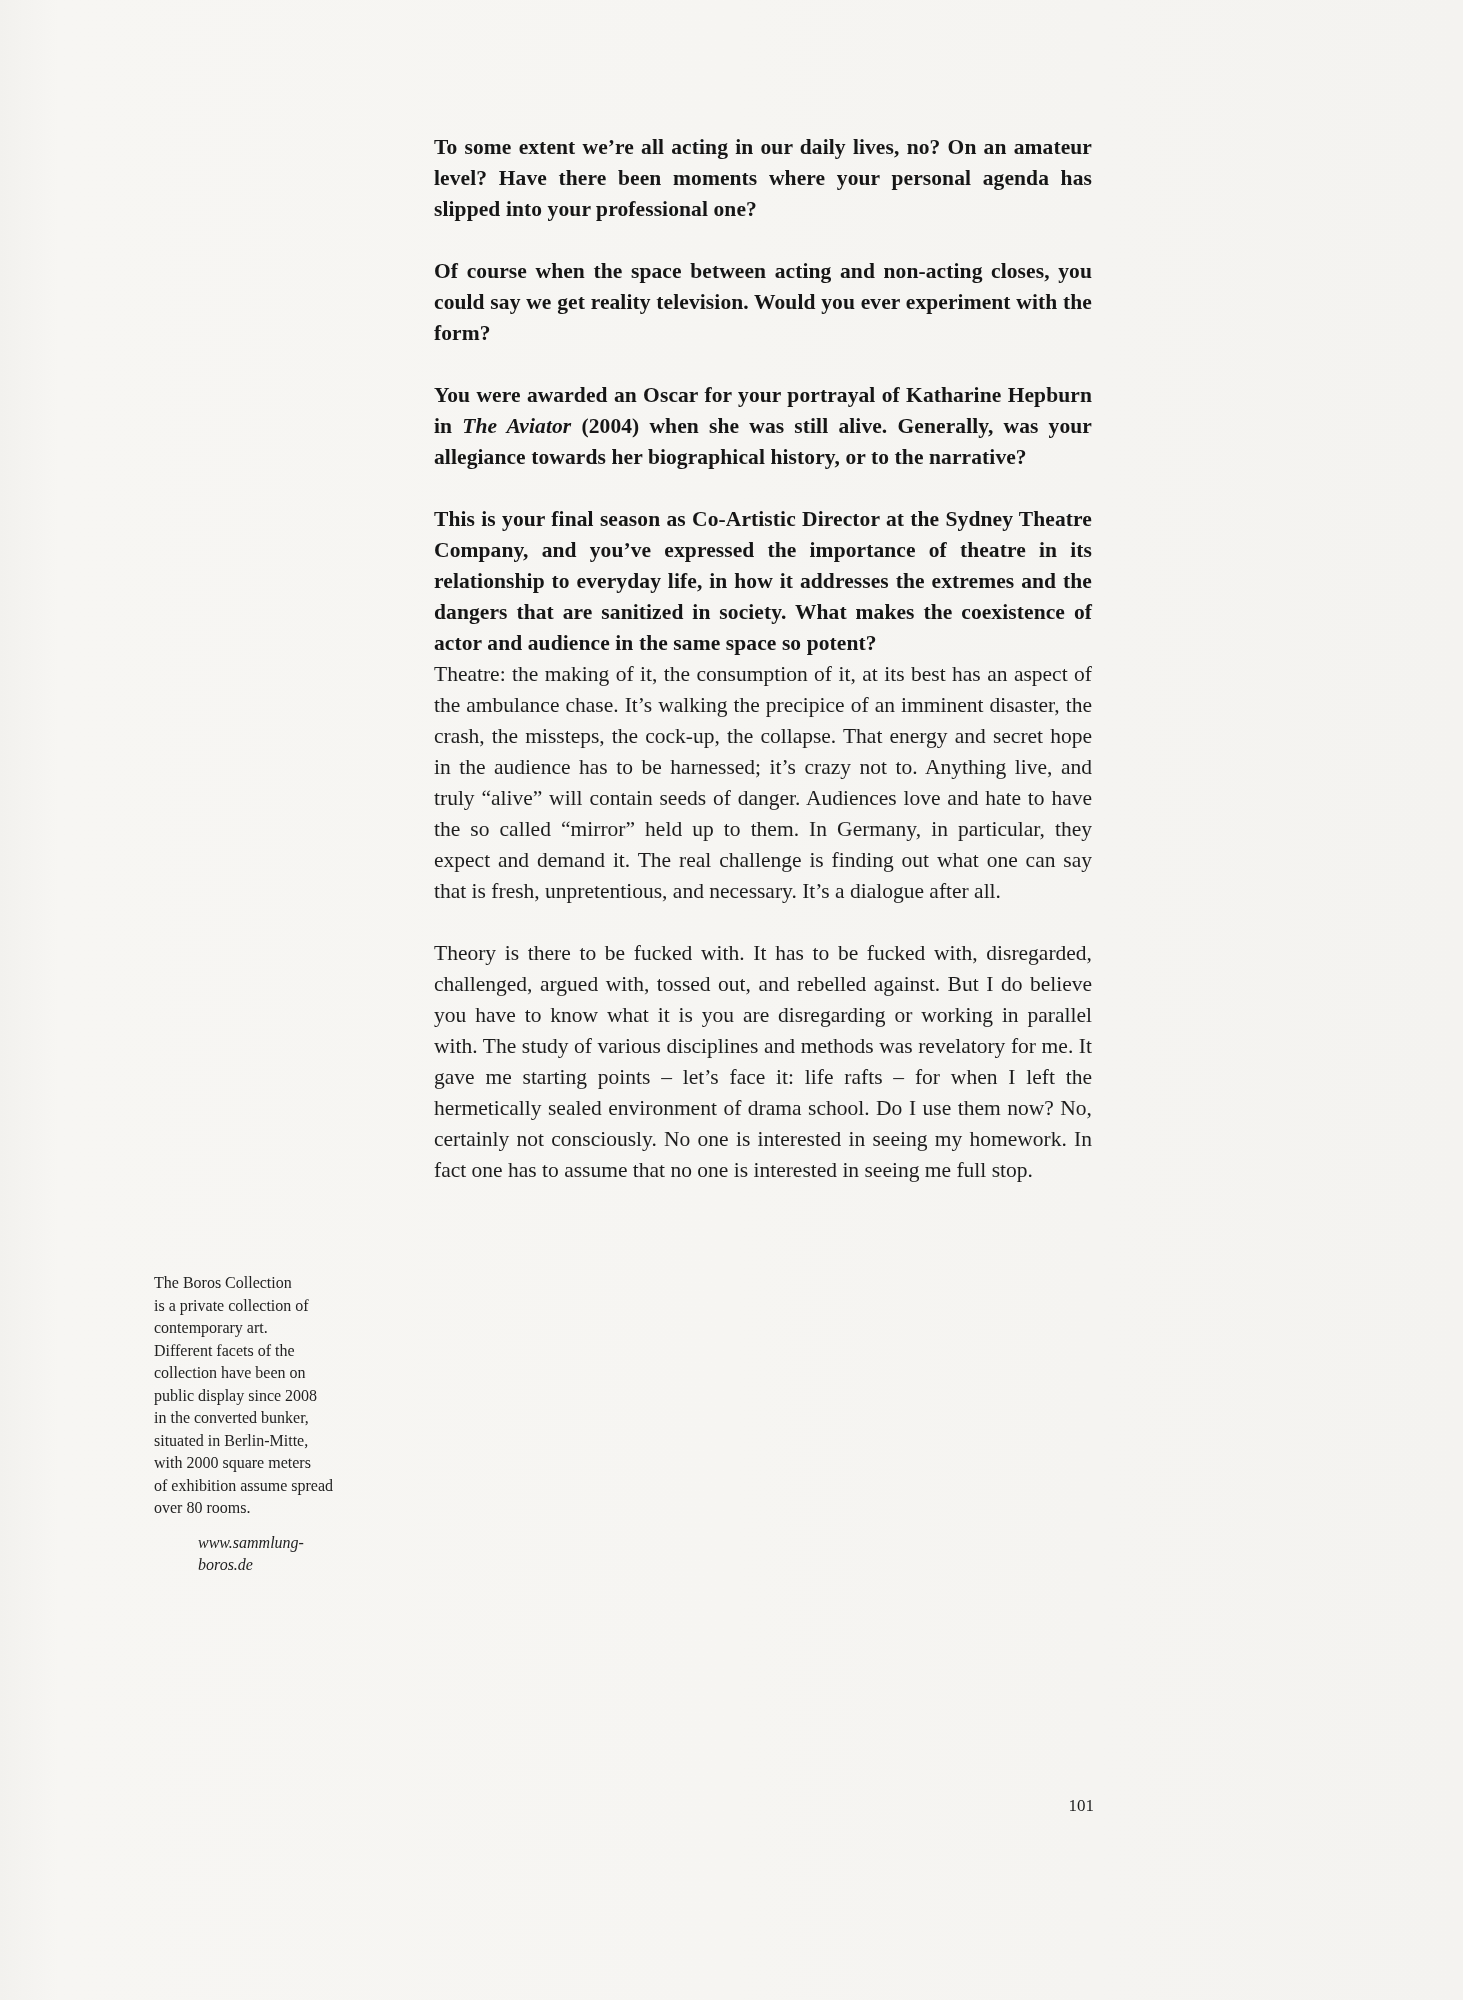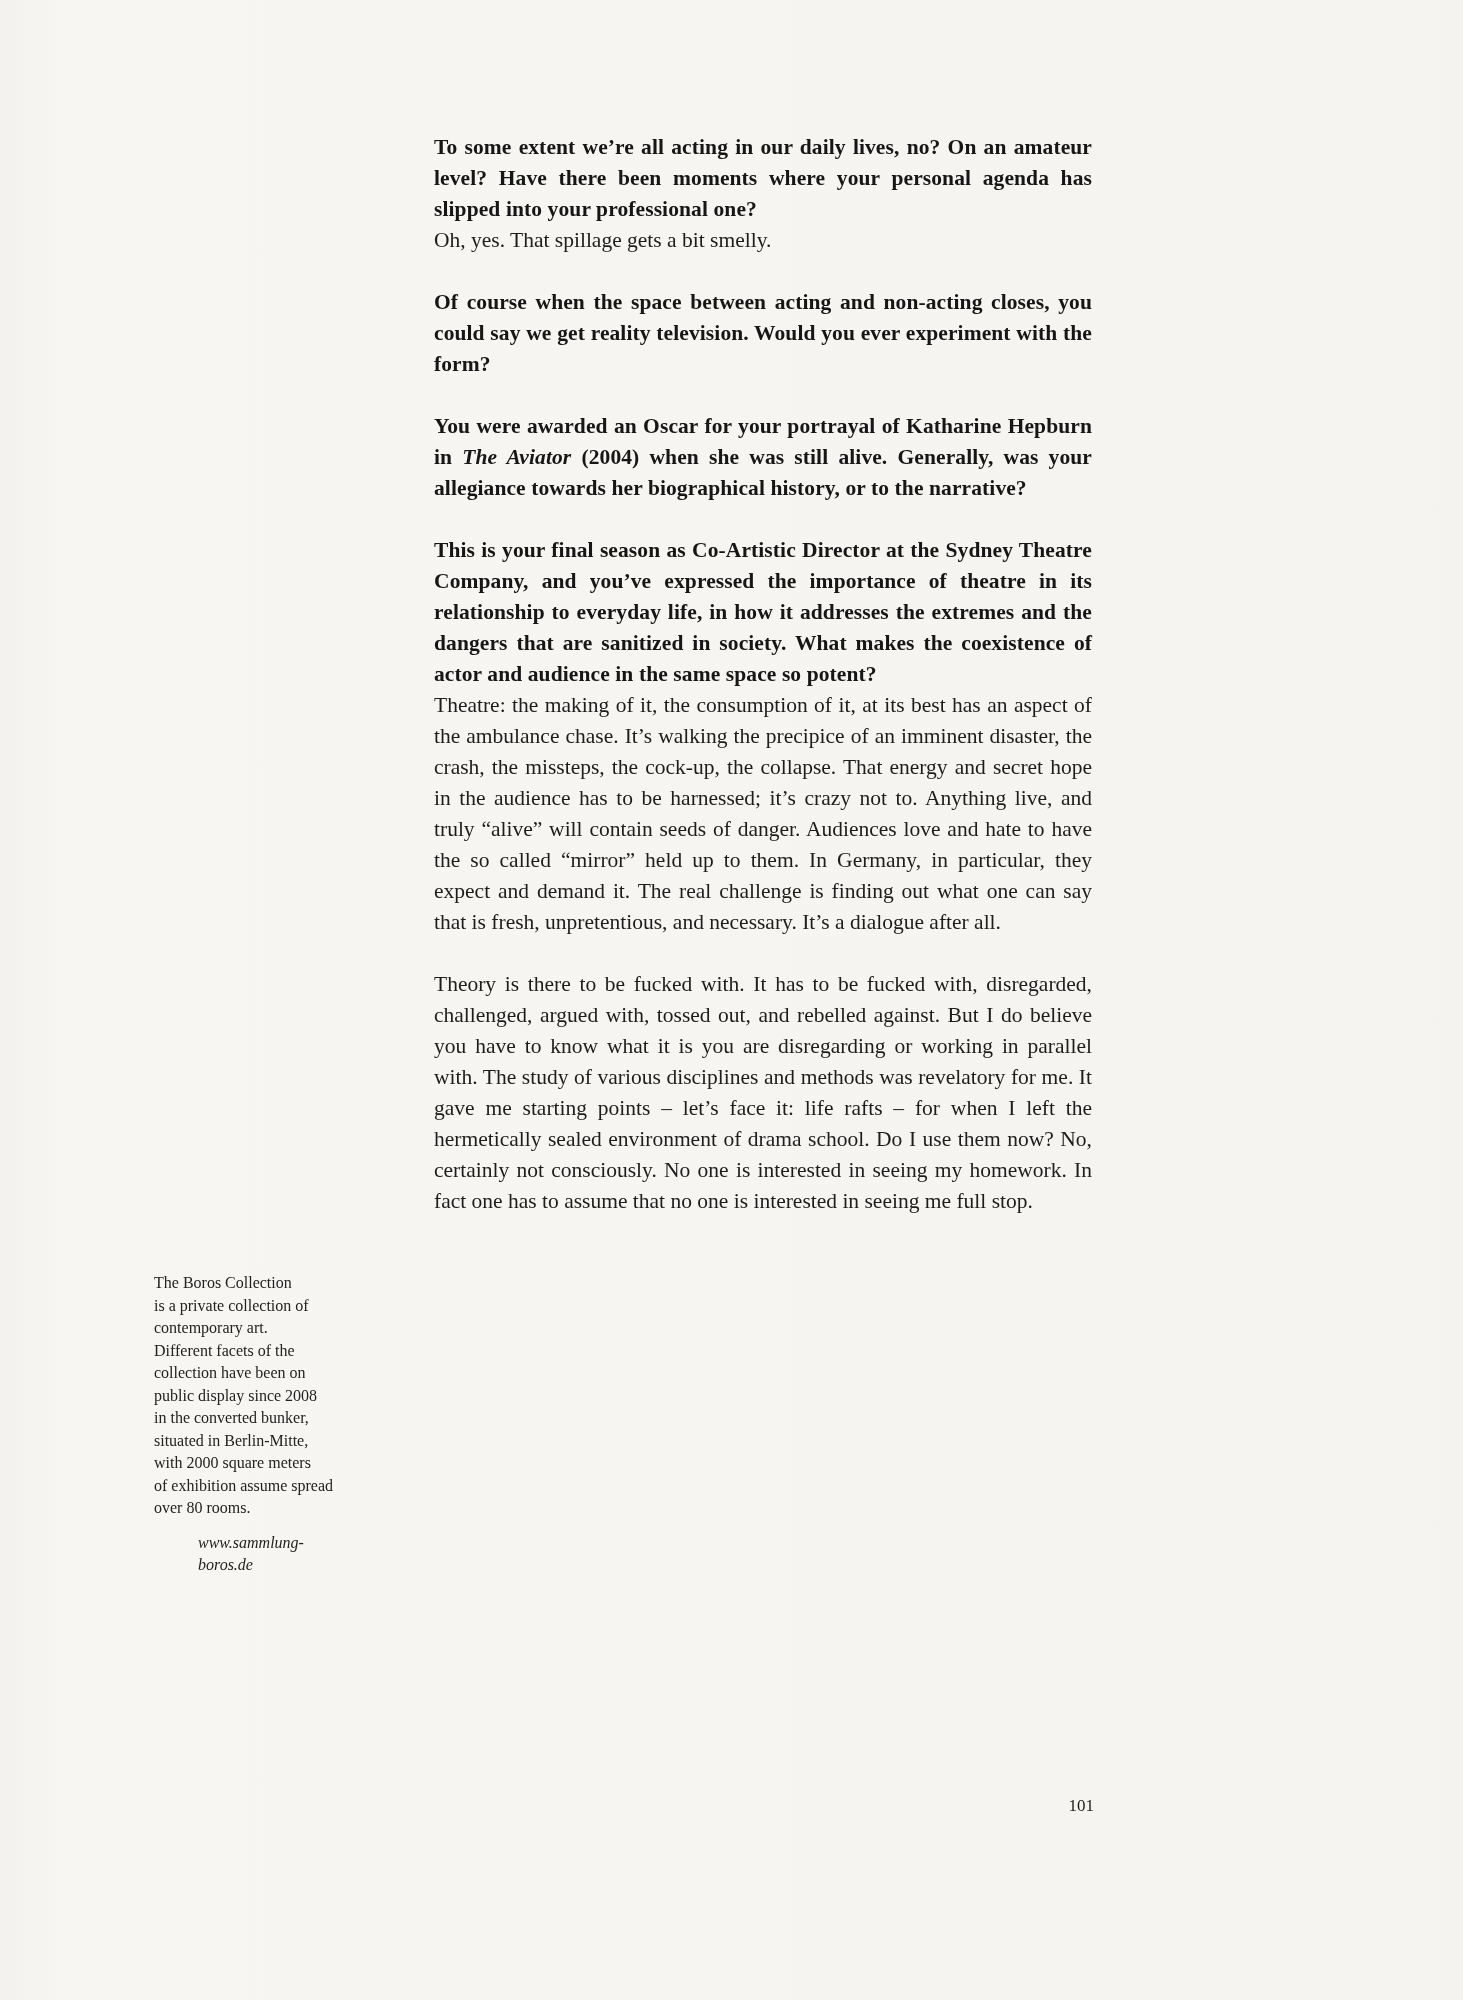--- a/index.html
+++ b/index.html
@@ -83,21 +83,20 @@
   }
 </style>
 </head>
 <body>
 
 <div class="page">
 
   <main class="interview-column" id="interview-column">
       <section class="qa-section">
         <p class="question"><span>To some extent we’re all acting in our daily lives, no? On an amateur level? Have there been moments where your personal agenda has slipped into your professional one?</span></p>
-        <p class="answer">Oh, yes. That spillage gets a bit smelly.</p>
       </section>
       <section class="qa-section">
         <p class="question"><span>Of course when the space between acting and non-acting closes, you could say we get reality television. Would you ever experiment with the form?</span></p>
       </section>
       <section class="qa-section">
         <p class="question"><span>You were awarded an Oscar for your portrayal of Katharine Hepburn in </span><em>The Aviator</em><span> (2004) when she was still alive. Generally, was your allegiance towards her biographical history, or to the narrative?</span></p>
       </section>
       <section class="qa-section">
         <p class="question"><span>This is your final season as Co-Artistic Director at the Sydney Theatre Company, and you’ve expressed the importance of theatre in its relationship to everyday life, in how it addresses the extremes and the dangers that are sanitized in society. What makes the coexistence of actor and audience in the same space so potent?</span></p>
         <p class="answer">Theatre: the making of it, the consumption of it, at its best has an aspect of the ambulance chase. It’s walking the precipice of an imminent disaster, the crash, the missteps, the cock-up, the collapse. That energy and secret hope in the audience has to be harnessed; it’s crazy not to. Anything live, and truly “alive” will contain seeds of danger. Audiences love and hate to have the so called “mirror” held up to them. In Germany, in particular, they expect and demand it. The real challenge is finding out what one can say that is fresh, unpretentious, and necessary. It’s a dialogue after all.</p>

